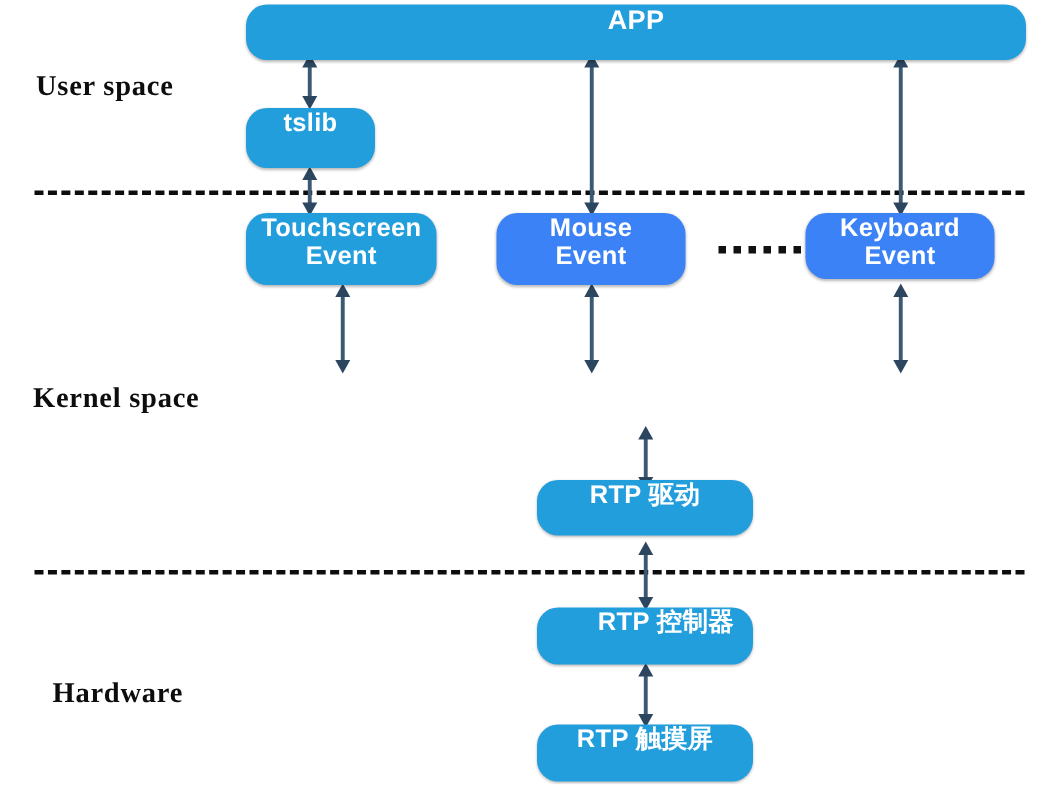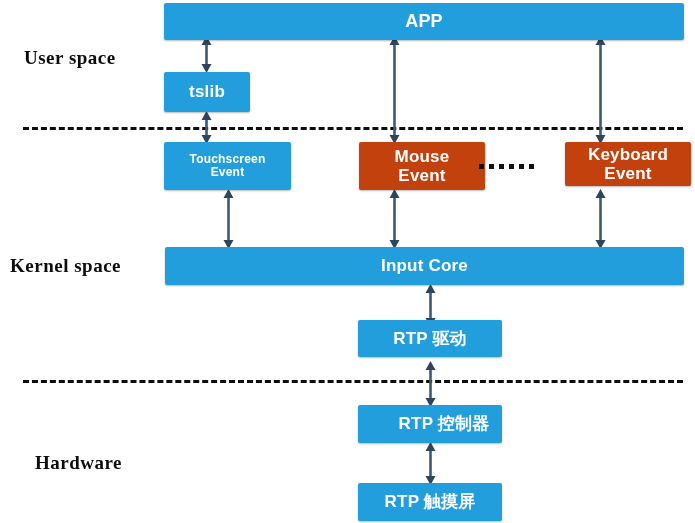--- a/index.html
+++ b/index.html
@@ -31,33 +31,32 @@
   .divider {
     position: absolute;
     height: 0;
     border-top: 3px dashed #0d0d0d;
   }
 
   
   .box {
     position: absolute;
     box-sizing: border-box;
-    border-radius: 2px;
+    border-radius: 14px;
     display: flex;
-    align-items: center;
     justify-content: center;
     text-align: center;
     color: #ffffff;
     font-weight: 700;
     line-height: 1.12;
     letter-spacing: 0.2px;
     box-shadow: 0 1px 2px rgba(0,0,0,0.28);
   }
   .box.blue   { background: #229EDC; }
-  .box.purple { background: #c2410c; margin-left: 28px; }
+  .box.purple { background: #3b82f6; }
 
   .box-text { pointer-events: none; white-space: pre-line; }
 
   
   .arrow {
     position: absolute;
     width: 13px;
   }
   .arrow svg { display: block; overflow: visible; }
 
@@ -75,21 +74,21 @@
     background: #111111;
   }
 </style>
 </head>
 <body>
 
 <div id="canvas">
 
   <div class="layer-label" style="left:24px; top:47px;">User space</div>
 
-  <div class="layer-label" style="left:10px; top:255px;">Kernel space</div>
+  <div class="layer-label" style="left:22px; top:255px;">Kernel space</div>
 
   <div class="layer-label" style="left:35px; top:452px;">Hardware</div>
 
   <div class="divider" style="left:23px; top:127px; width:660px;"></div>
   <div class="divider" style="left:23px; top:380px; width:660px;"></div>
 
   <div class="arrow" style="left:200px; top:36px; height:37px;">
     <svg width="13" height="37" viewBox="0 0 13 37">
       <line x1="6.5" y1="5" x2="6.5" y2="32" stroke="#3A5A74" stroke-width="2.6"></line>
       <polygon points="6.5,0 11.5,9 1.5,9" fill="#2C4660"></polygon>
@@ -170,21 +169,21 @@
   </div>
 
   <div class="box blue" style="left:164px; top:3px; width:520px; height:37px; font-size:18px;">
     <span class="box-text">APP</span>
   </div>
 
   <div class="box blue" style="left:164px; top:72px; width:86px; height:40px; font-size:17px;">
     <span class="box-text">tslib</span>
   </div>
 
-  <div class="box blue" style="left:164px; top:142px; width:127px; height:48px; font-size:12px;">
+  <div class="box blue" style="left:164px; top:142px; width:127px; height:48px; font-size:17px;">
     <span class="box-text">Touchscreen
 Event</span>
   </div>
 
   <div class="box purple" style="left:331px; top:142px; width:126px; height:48px; font-size:17px;">
     <span class="box-text">Mouse
 Event</span>
   </div>
 
   <div class="ellipsis" style="left:479px; top:164px;">
@@ -194,23 +193,20 @@
     <span></span>
     <span></span>
     <span></span>
   </div>
 
   <div class="box purple" style="left:537px; top:142px; width:126px; height:44px; font-size:17px;">
     <span class="box-text">Keyboard
 Event</span>
   </div>
 
-  <div class="box blue" style="left:165px; top:247px; width:519px; height:38px; font-size:17px;">
-    <span class="box-text">Input Core</span>
-  </div>
 
   <div class="box blue" style="left:358px; top:320px; width:144px; height:37px; font-size:17px;">
     <span class="box-text">RTP 驱动</span>
   </div>
 
   <div class="box blue" style="left:358px; top:405px; width:144px; height:38px; font-size:17px;padding-left:28px;">
     <span class="box-text">RTP 控制器</span>
   </div>
 
   <div class="box blue" style="left:358px; top:483px; width:144px; height:38px; font-size:17px;">

